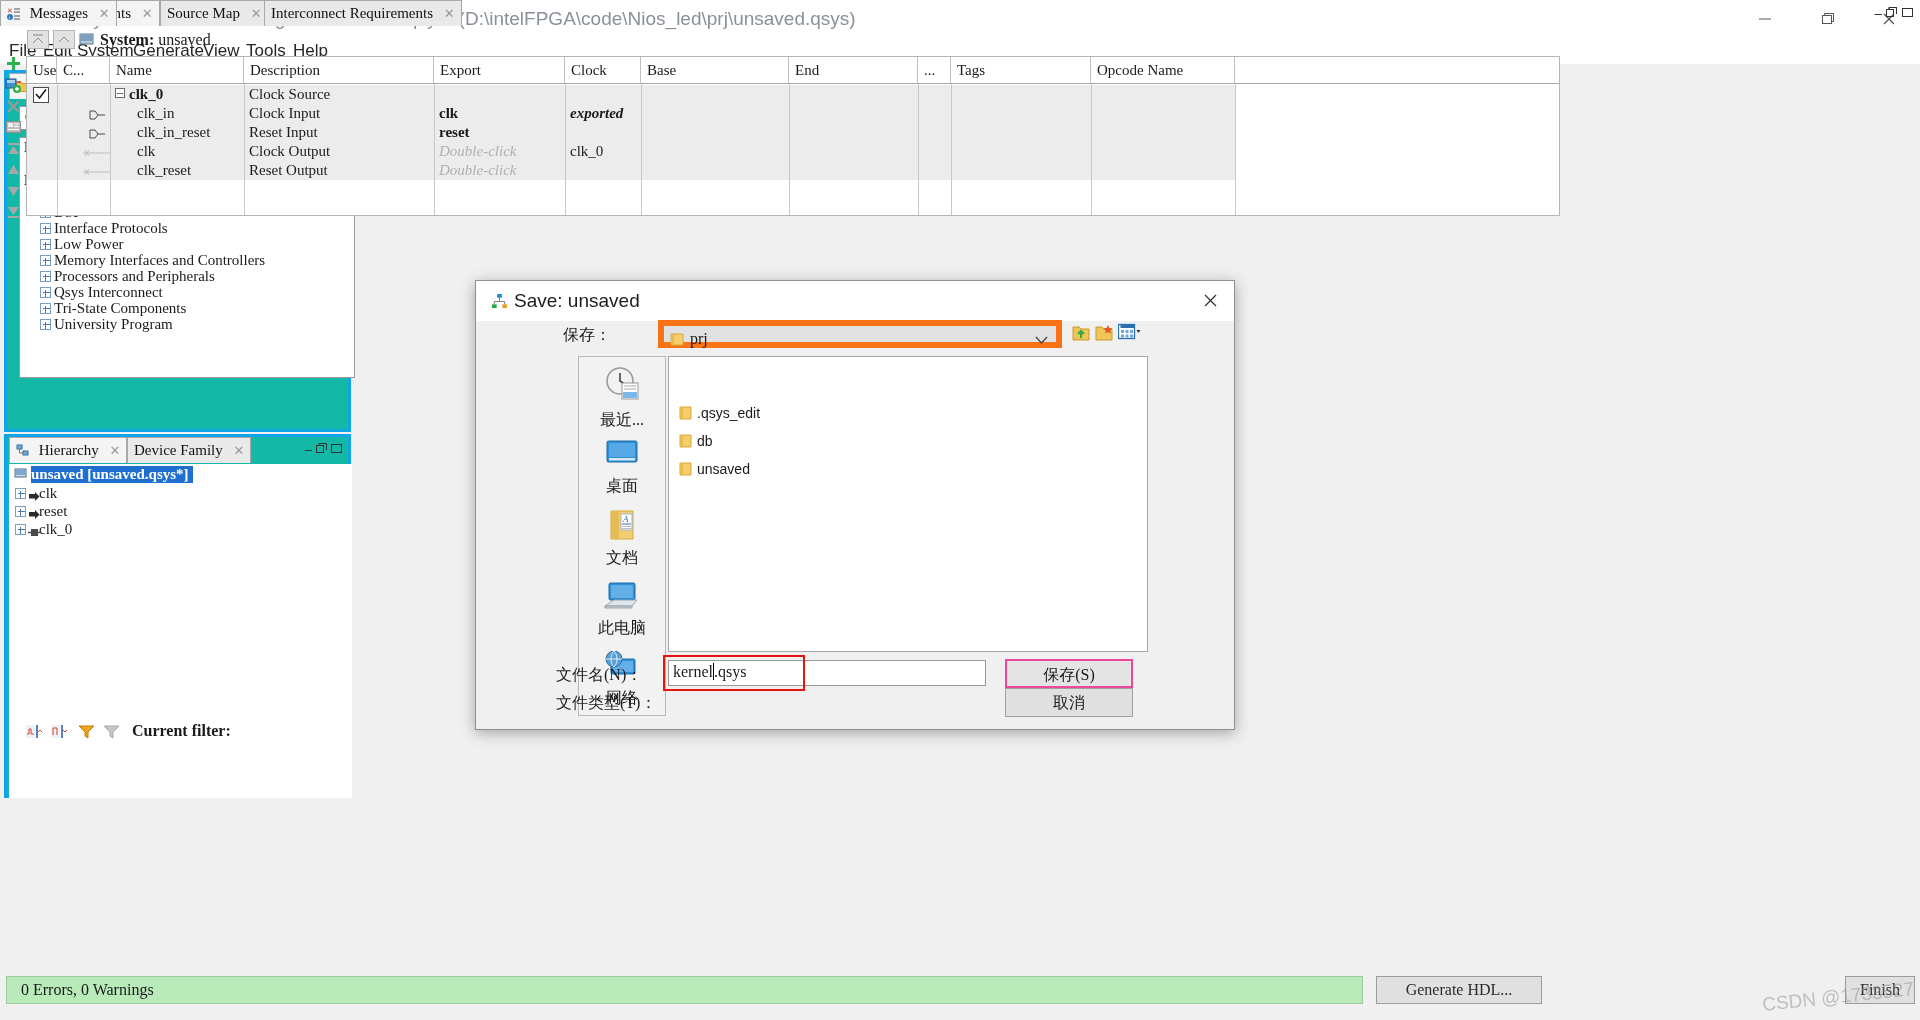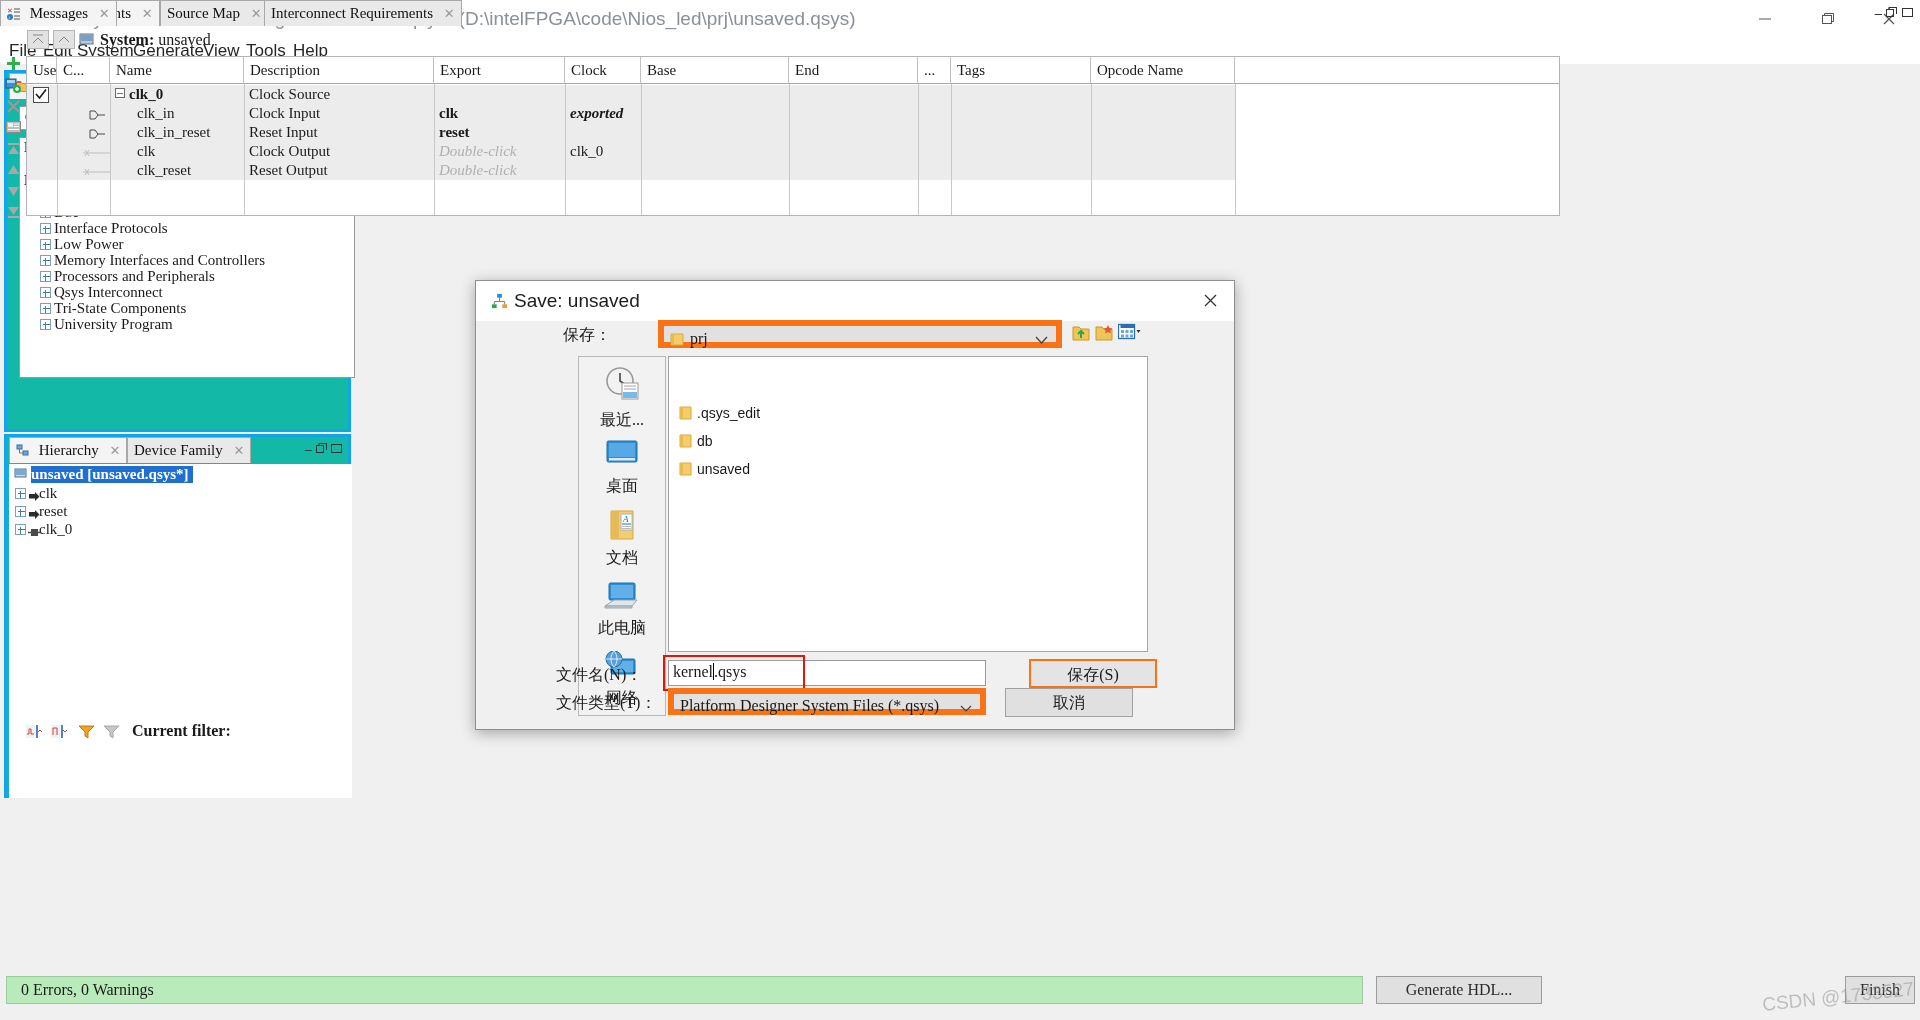--- a/index.html
+++ b/index.html
@@ -113,21 +113,21 @@
   .dlg-side { position:absolute; background:#f2f2f2; border:1px solid #b8b8b8; }
   .sideitem { position:absolute; width:86px; text-align:center; }
   .sideitem .slbl { display:block; margin-top:3px; font-size:16px; color:#1b1b1b; }
   .fileitem { position:absolute; left:10px; font-size:14px; font-family:"Liberation Sans", sans-serif; white-space:nowrap;margin-top:40px; }
   .folder-ico { display:inline-block; width:13px; height:14px; vertical-align:-2px; margin-right:5px; }
   .dlg-input { position:absolute; background:#fff; border:1px solid #9a9a9a; height:26px; }
   .dlg-input .iv { position:absolute; left:4px; top:2px; font-size:16px; white-space:nowrap; }
   .caret { display:inline-block; width:1px; height:17px; background:#000; vertical-align:-3px; }
   .redbox { position:absolute; border:2px solid #e8140c; }
   .dlg-btn { position:absolute; height:29px; line-height:27px; text-align:center; background:#e0e0e0; border:1px solid #a0a0a0; font-size:16px; }
-  .dlg-btn.primary { border:2px solid #f97316; background:#e4e4e4;margin-left:24px; }
+  .dlg-btn.primary { border:2px solid #ec4899; background:#e4e4e4; }
   .tbico { position:absolute; }
 
   .watermark {
     position:absolute; font-family:"Liberation Sans", sans-serif;
     color:rgba(150,150,150,0.55); font-size:19px; white-space:nowrap;
     transform:rotate(-6deg);
   }
 </style>
 </head>
 <body>
@@ -715,26 +715,18 @@
       </div>
     </div>
 
     <div class="dlg-lbl" style="left:80px;top:384px">文件名(N)：</div>
     <div class="dlg-input" style="left:192px;top:379px;width:318px">
       <span class="iv"><span>kernel</span><span class="caret"></span><span>.qsys</span></span>
     </div>
     <div class="redbox" style="left:187px;top:374px;width:142px;height:36px"></div>
 
     <div class="dlg-lbl" style="left:80px;top:412px">文件类型(T)：</div>
-    <div class="dlg-combo" style="left:192px;top:407px;width:318px;height:27px;background:#e1e1e1">
-      <span style="position:absolute;left:6px;top:3px;font-size:16px;white-space:nowrap">Platform Designer System Files (*.qsys)</span>
-      <span class="chev" style="top:6px">
-        <svg width="12" height="8">
-            <path d="M1 1 L6 6 L11 1" stroke="#444" fill="none" stroke-width="1.2"></path>
-          </svg>
-      </span>
-    </div>
 
     <div class="dlg-btn primary" style="left:529px;top:378px;width:128px">保存(S)</div>
     <div class="dlg-btn" style="left:529px;top:407px;width:128px">取消</div>
   </div>
 
 </div>
 
 </body></html>

